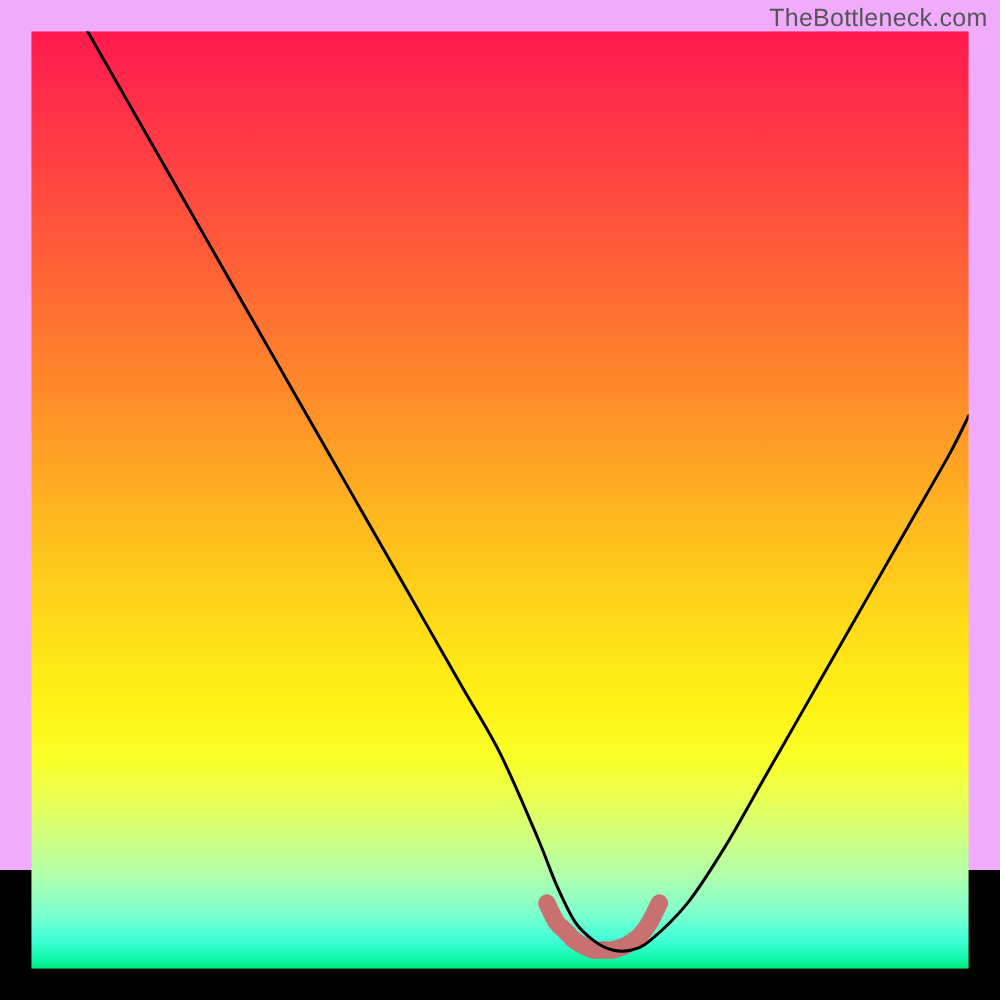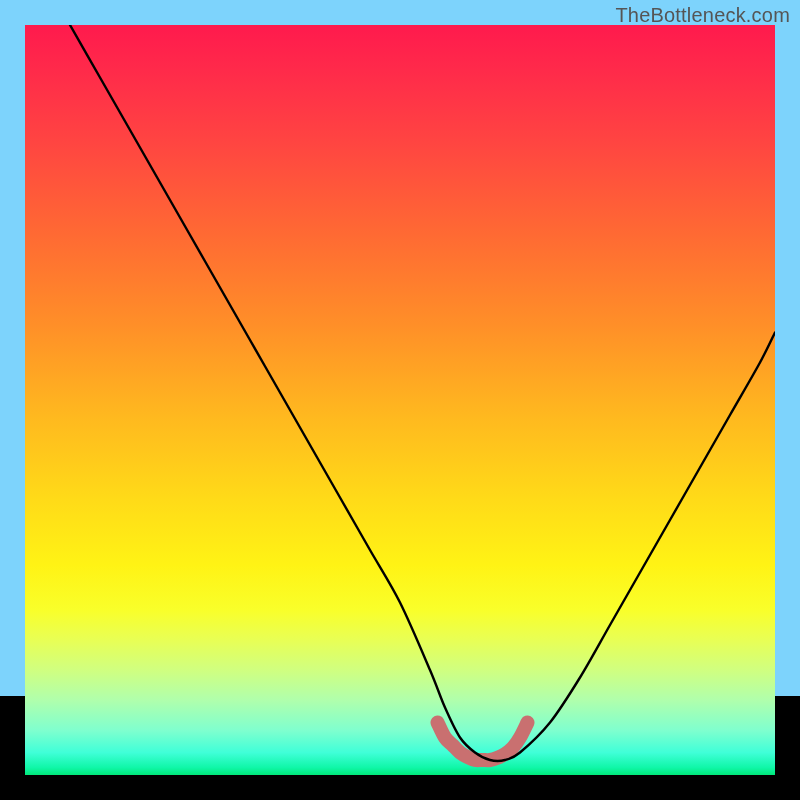--- a/index.html
+++ b/index.html
@@ -10,21 +10,21 @@
     background: #000;
     overflow: hidden;
     font-family: Arial, Helvetica, sans-serif;
   }
   .frame {
     position: absolute;
     left: 0;
     top: 0;
     width: 800px;
     height: 696px;
-    background: #7dd3fc;
+    background: #f0abfc;
   }
   .plot-area {
     position: absolute;
     left: 25px;
     top: 25px;
     width: 750px;
     height: 750px;
     overflow: hidden;
   }
   .gradient {

